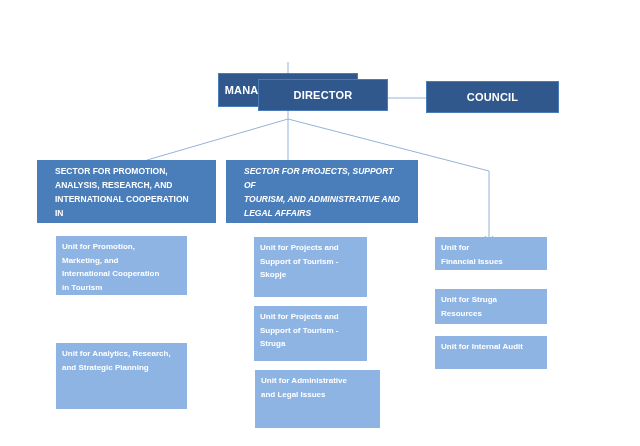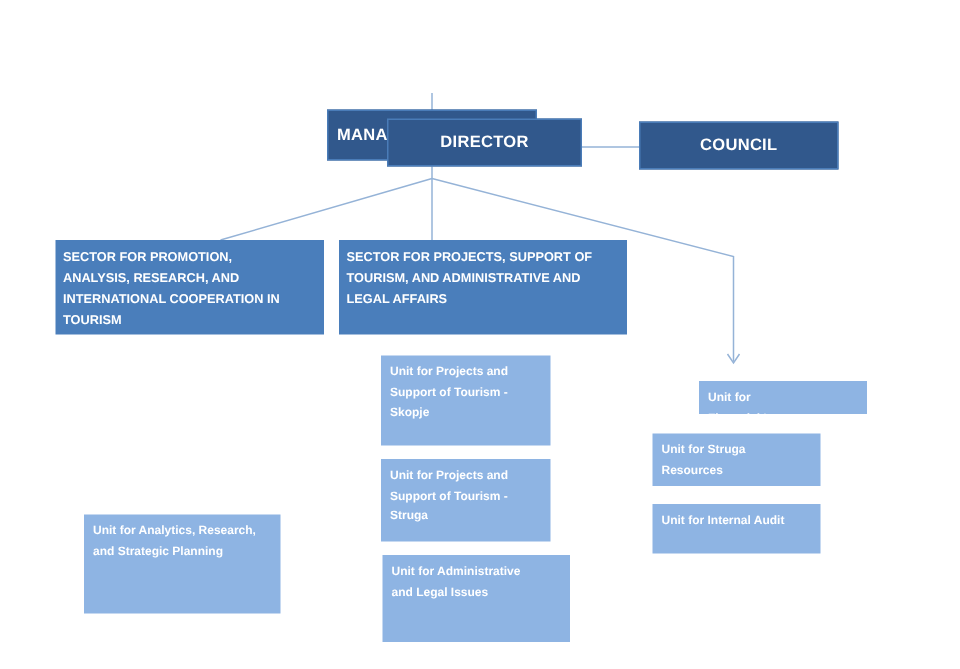--- a/index.html
+++ b/index.html
@@ -35,21 +35,21 @@
     align-items: center;
     justify-content: center;
     font-size: 11px;
     letter-spacing: 0.2px;
     text-align: center;
   }
   .sector {
     background: var(--sector, #4A7EBB);
     font-size: 8.5px;
     line-height: 14px;
-    padding: 4px 5px;
+    padding: 4px 18px;
   }
   .unit {
     background: var(--unit, #8EB4E3);
     font-size: 8px;
     line-height: 13.5px;
     padding: 4px 6px;
   }
 </style>
 </head>
 <body>
@@ -75,40 +75,44 @@
 
   <div class="node dark" style="left:223px; top:79px; width:130px; height:32px;margin-left:35px;">DIRECTOR</div>
 
   <div class="node dark" style="left:426px; top:81px; width:133px; height:32px;text-align:center;">COUNCIL</div>
 
   <div class="node sector" style="left:37px; top:160px; width:179px; height:63px;">SECTOR FOR PROMOTION,
 ANALYSIS, RESEARCH, AND
 INTERNATIONAL COOPERATION IN
 TOURISM</div>
 
-  <div class="node sector" style="left:226px; top:160px; width:192px; height:63px;">SECTOR FOR PROJECTS, SUPPORT OF
+  <div class="node sector" style="left:226px; top:160px; width:192px; height:63px;font-style:italic;">SECTOR FOR PROJECTS, SUPPORT OF
 TOURISM, AND ADMINISTRATIVE AND
 LEGAL AFFAIRS</div>
 
+  <div class="node unit" style="left:56px; top:236px; width:131px; height:59px;">Unit for Promotion,
+Marketing, and
+International Cooperation
+in Tourism</div>
 
   <div class="node unit" style="left:56px; top:315px; width:131px; height:66px;margin-top:28px;">Unit for Analytics, Research,
 and Strategic Planning</div>
 
   <div class="node unit" style="left:254px; top:237px; width:113px; height:60px;">Unit for Projects and
 Support of Tourism -
 Skopje</div>
 
   <div class="node unit" style="left:254px; top:306px; width:113px; height:55px;">Unit for Projects and
 Support of Tourism -
 Struga</div>
 
   <div class="node unit" style="left:255px; top:370px; width:125px; height:58px;">Unit for Administrative
 and Legal Issues</div>
 
-  <div class="node unit" style="left:435px; top:254px; width:112px; height:22px;margin-left:31px;">Unit for
+  <div class="node unit" style="left:435px; top:237px; width:112px; height:33px;">Unit for
 Financial Issues</div>
 
   <div class="node unit" style="left:435px; top:289px; width:112px; height:35px;">Unit for Struga
 Resources</div>
 
   <div class="node unit" style="left:435px; top:336px; width:112px; height:33px;">Unit for Internal Audit</div>
 
 </div>
 
 </body></html>

